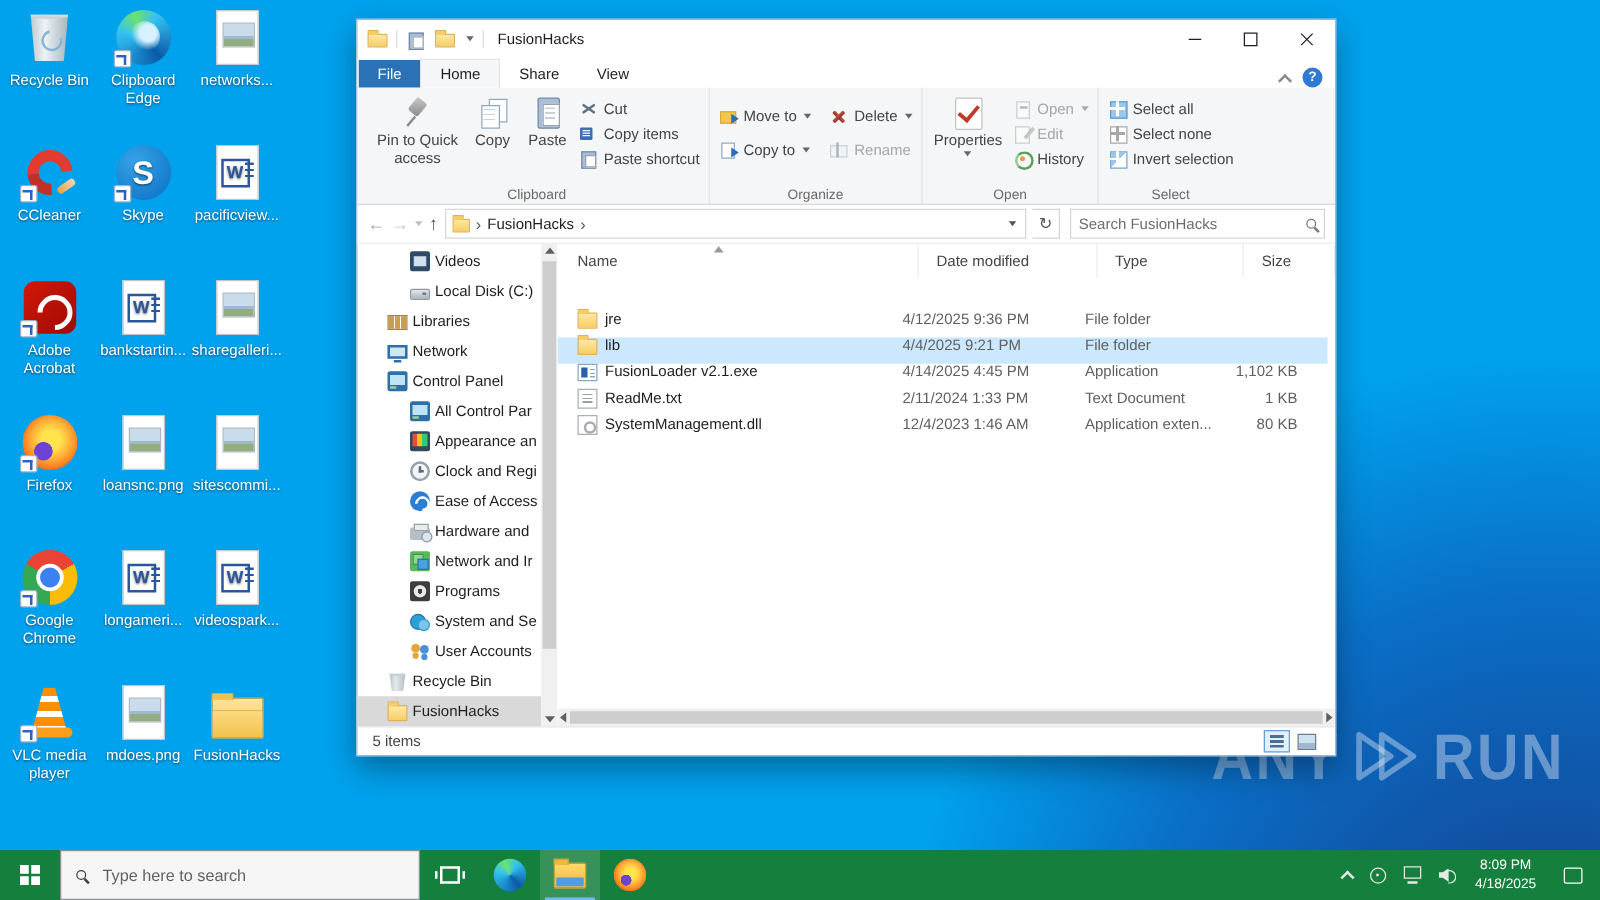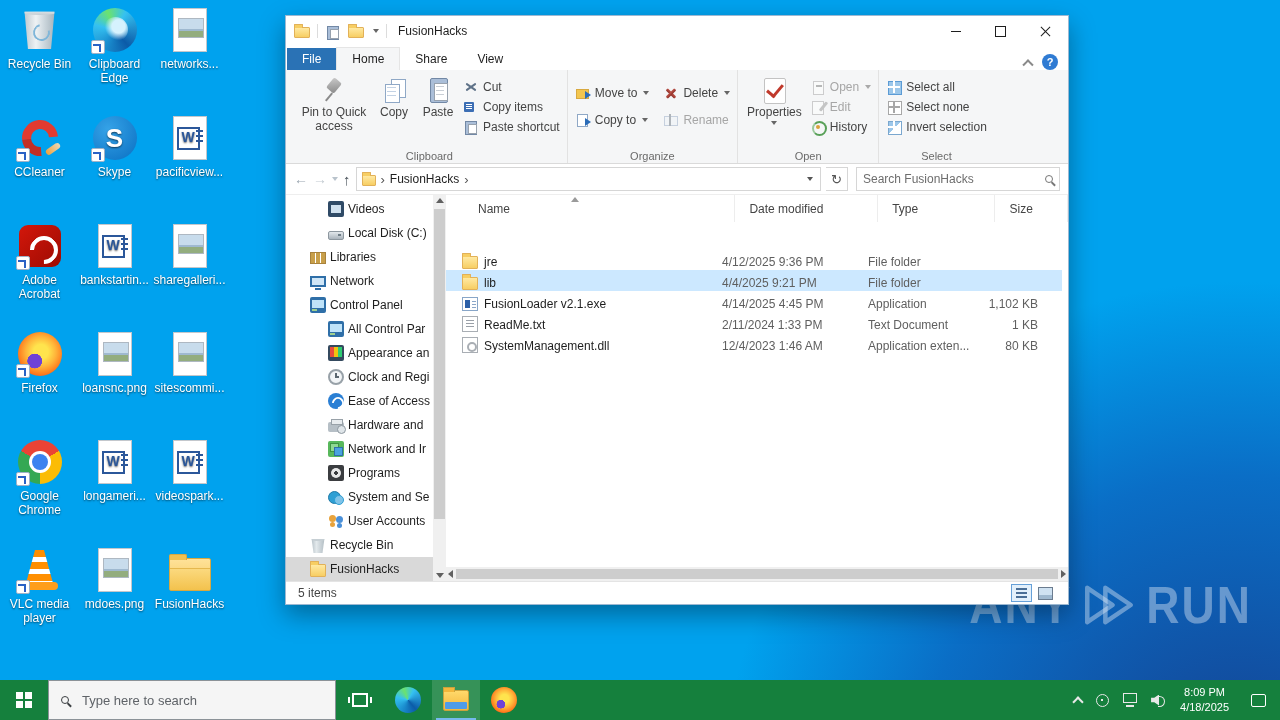--- a/index.html
+++ b/index.html
@@ -204,29 +204,29 @@
 .ic-exe::after{content:"";position:absolute;left:9px;top:3px;width:4px;height:7px;background:repeating-linear-gradient(180deg,#8aa6c8 0 1px,transparent 1px 3px);}
 .ic-txt{background:#fff;border:1px solid #a9aeb4;}
 .ic-txt::before{content:"";position:absolute;left:3px;top:3px;right:3px;height:9px;background:repeating-linear-gradient(180deg,#9aa0a8 0 1px,transparent 1px 3px);}
 .ic-dll{background:#fff;border:1px solid #a9aeb4;}
 .ic-dll::before{content:"";position:absolute;left:4px;top:4px;width:6px;height:6px;border:2px solid #a9aeb4;border-radius:50%;}
 
 
 .filepane{flex:1;display:flex;flex-direction:column;min-width:0;position:relative;}
 .flhead{height:27px;flex:0 0 27px;display:flex;align-items:center;color:#444;position:relative;}
 .hcell{height:100%;display:flex;align-items:center;border-right:1px solid #ededed;}
-.hc-name{width:296px;padding-left:32px;position:relative;}
+.hc-name{width:296px;padding-left:16px;position:relative;}
 .hc-date{width:146px;padding-left:14px;}
 .hc-type{width:120px;padding-left:14px;}
 .hc-size{width:74px;padding-left:14px;}
 .sortcaret{position:absolute;left:125px;top:2px;width:0;height:0;border-left:4px solid transparent;border-right:4px solid transparent;border-bottom:5px solid #9a9a9a;}
 .flrows{flex:1;padding-top:6px;overflow:hidden;}
 .flrow{height:21px;display:flex;align-items:center;width:616px;}
 .flrow.selected{background:#cce8ff;}
-.cell{display:flex;align-items:flex-end;height:100%;margin-top:40px;}
+.cell{display:flex;align-items:flex-start;height:100%;margin-top:40px;}
 .c-name{width:262px;padding-left:16px;gap:6px;color:#1e1e1e;}
 .c-date{width:146px;padding-left:14px;color:#5f5f5f;}
 .c-type{width:120px;padding-left:14px;color:#5f5f5f;}
 .c-size{width:74px;justify-content:flex-end;padding-right:10px;color:#5f5f5f;}
 .hscroll{height:14px;flex:0 0 14px;background:#f0f0f0;display:flex;align-items:center;padding:0 2px;}
 .hs-left{width:0;height:0;border-top:4px solid transparent;border-bottom:4px solid transparent;border-right:5px solid #606060;}
 .hs-right{width:0;height:0;border-top:4px solid transparent;border-bottom:4px solid transparent;border-left:5px solid #606060;}
 .hs-thumb{flex:1;height:10px;background:#cdcdcd;margin:0 3px;}
 
 

